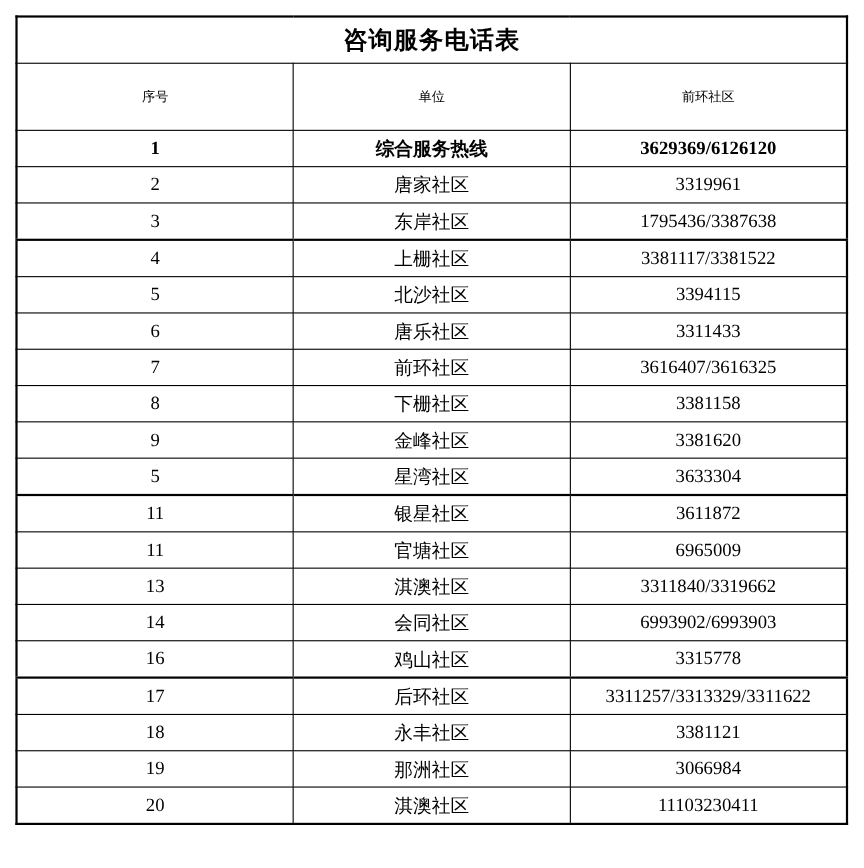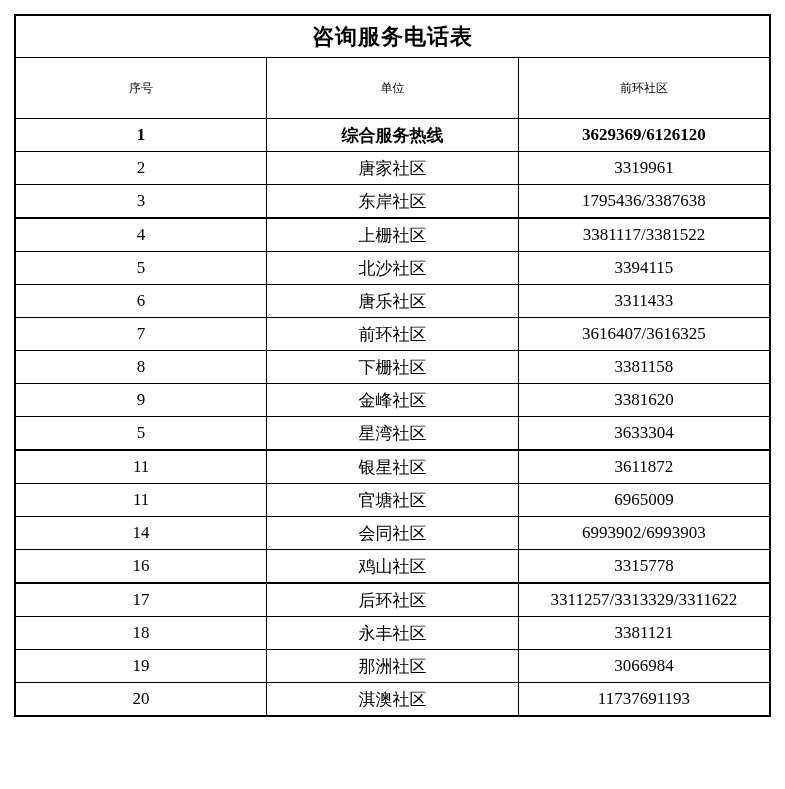--- a/index.html
+++ b/index.html
@@ -124,20 +124,25 @@
           <td class="c-seq">11</td>
           <td class="c-unit">银星社区</td>
           <td class="c-phone">3611872</td>
         </tr>
         <tr>
           <td class="c-seq">11</td>
           <td class="c-unit">官塘社区</td>
           <td class="c-phone">6965009</td>
         </tr>
         <tr>
+          <td class="c-seq">13</td>
+          <td class="c-unit">淇澳社区</td>
+          <td class="c-phone">3311840/3319662</td>
+        </tr>
+        <tr>
           <td class="c-seq">14</td>
           <td class="c-unit">会同社区</td>
           <td class="c-phone">6993902/6993903</td>
         </tr>
         <tr class="thick">
           <td class="c-seq">16</td>
           <td class="c-unit">鸡山社区</td>
           <td class="c-phone">3315778</td>
         </tr>
         <tr>
@@ -151,17 +156,17 @@
           <td class="c-phone">3381121</td>
         </tr>
         <tr>
           <td class="c-seq">19</td>
           <td class="c-unit">那洲社区</td>
           <td class="c-phone">3066984</td>
         </tr>
         <tr>
           <td class="c-seq">20</td>
           <td class="c-unit">淇澳社区</td>
-          <td class="c-phone">11737691193</td>
+          <td class="c-phone">11103230411</td>
         </tr>
       </tbody>
   </table>
 </div>
 
 </body></html>

